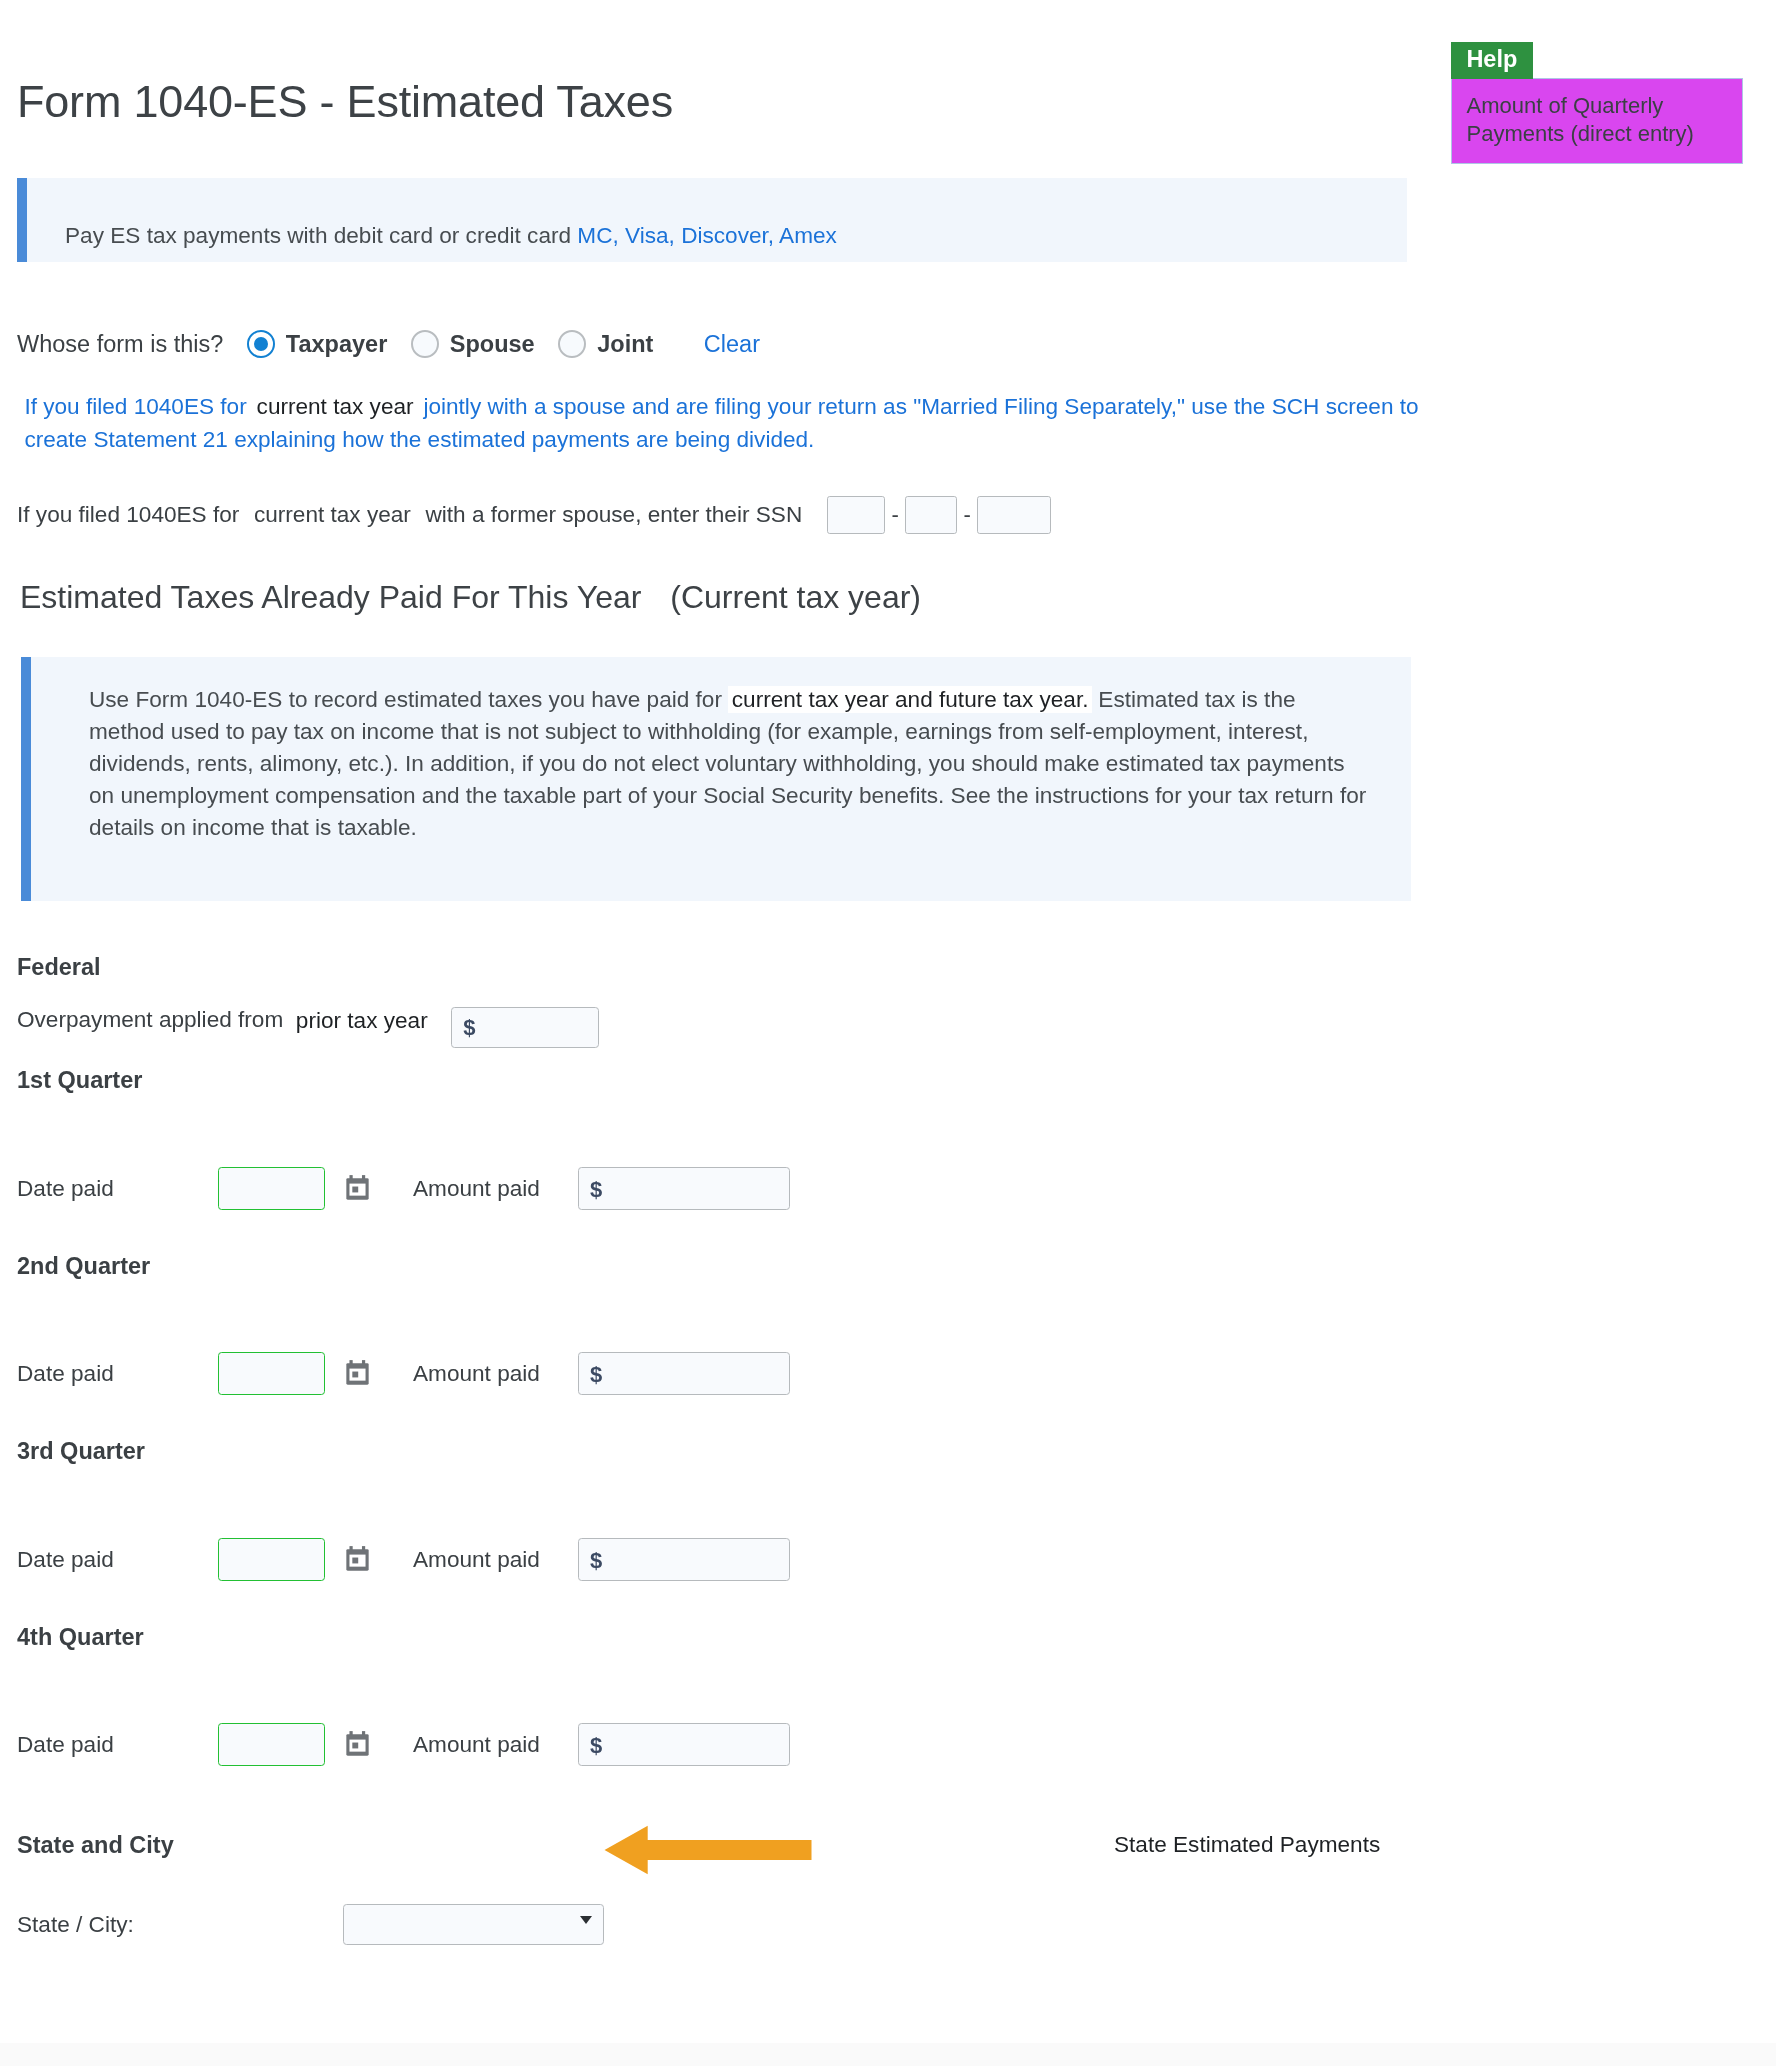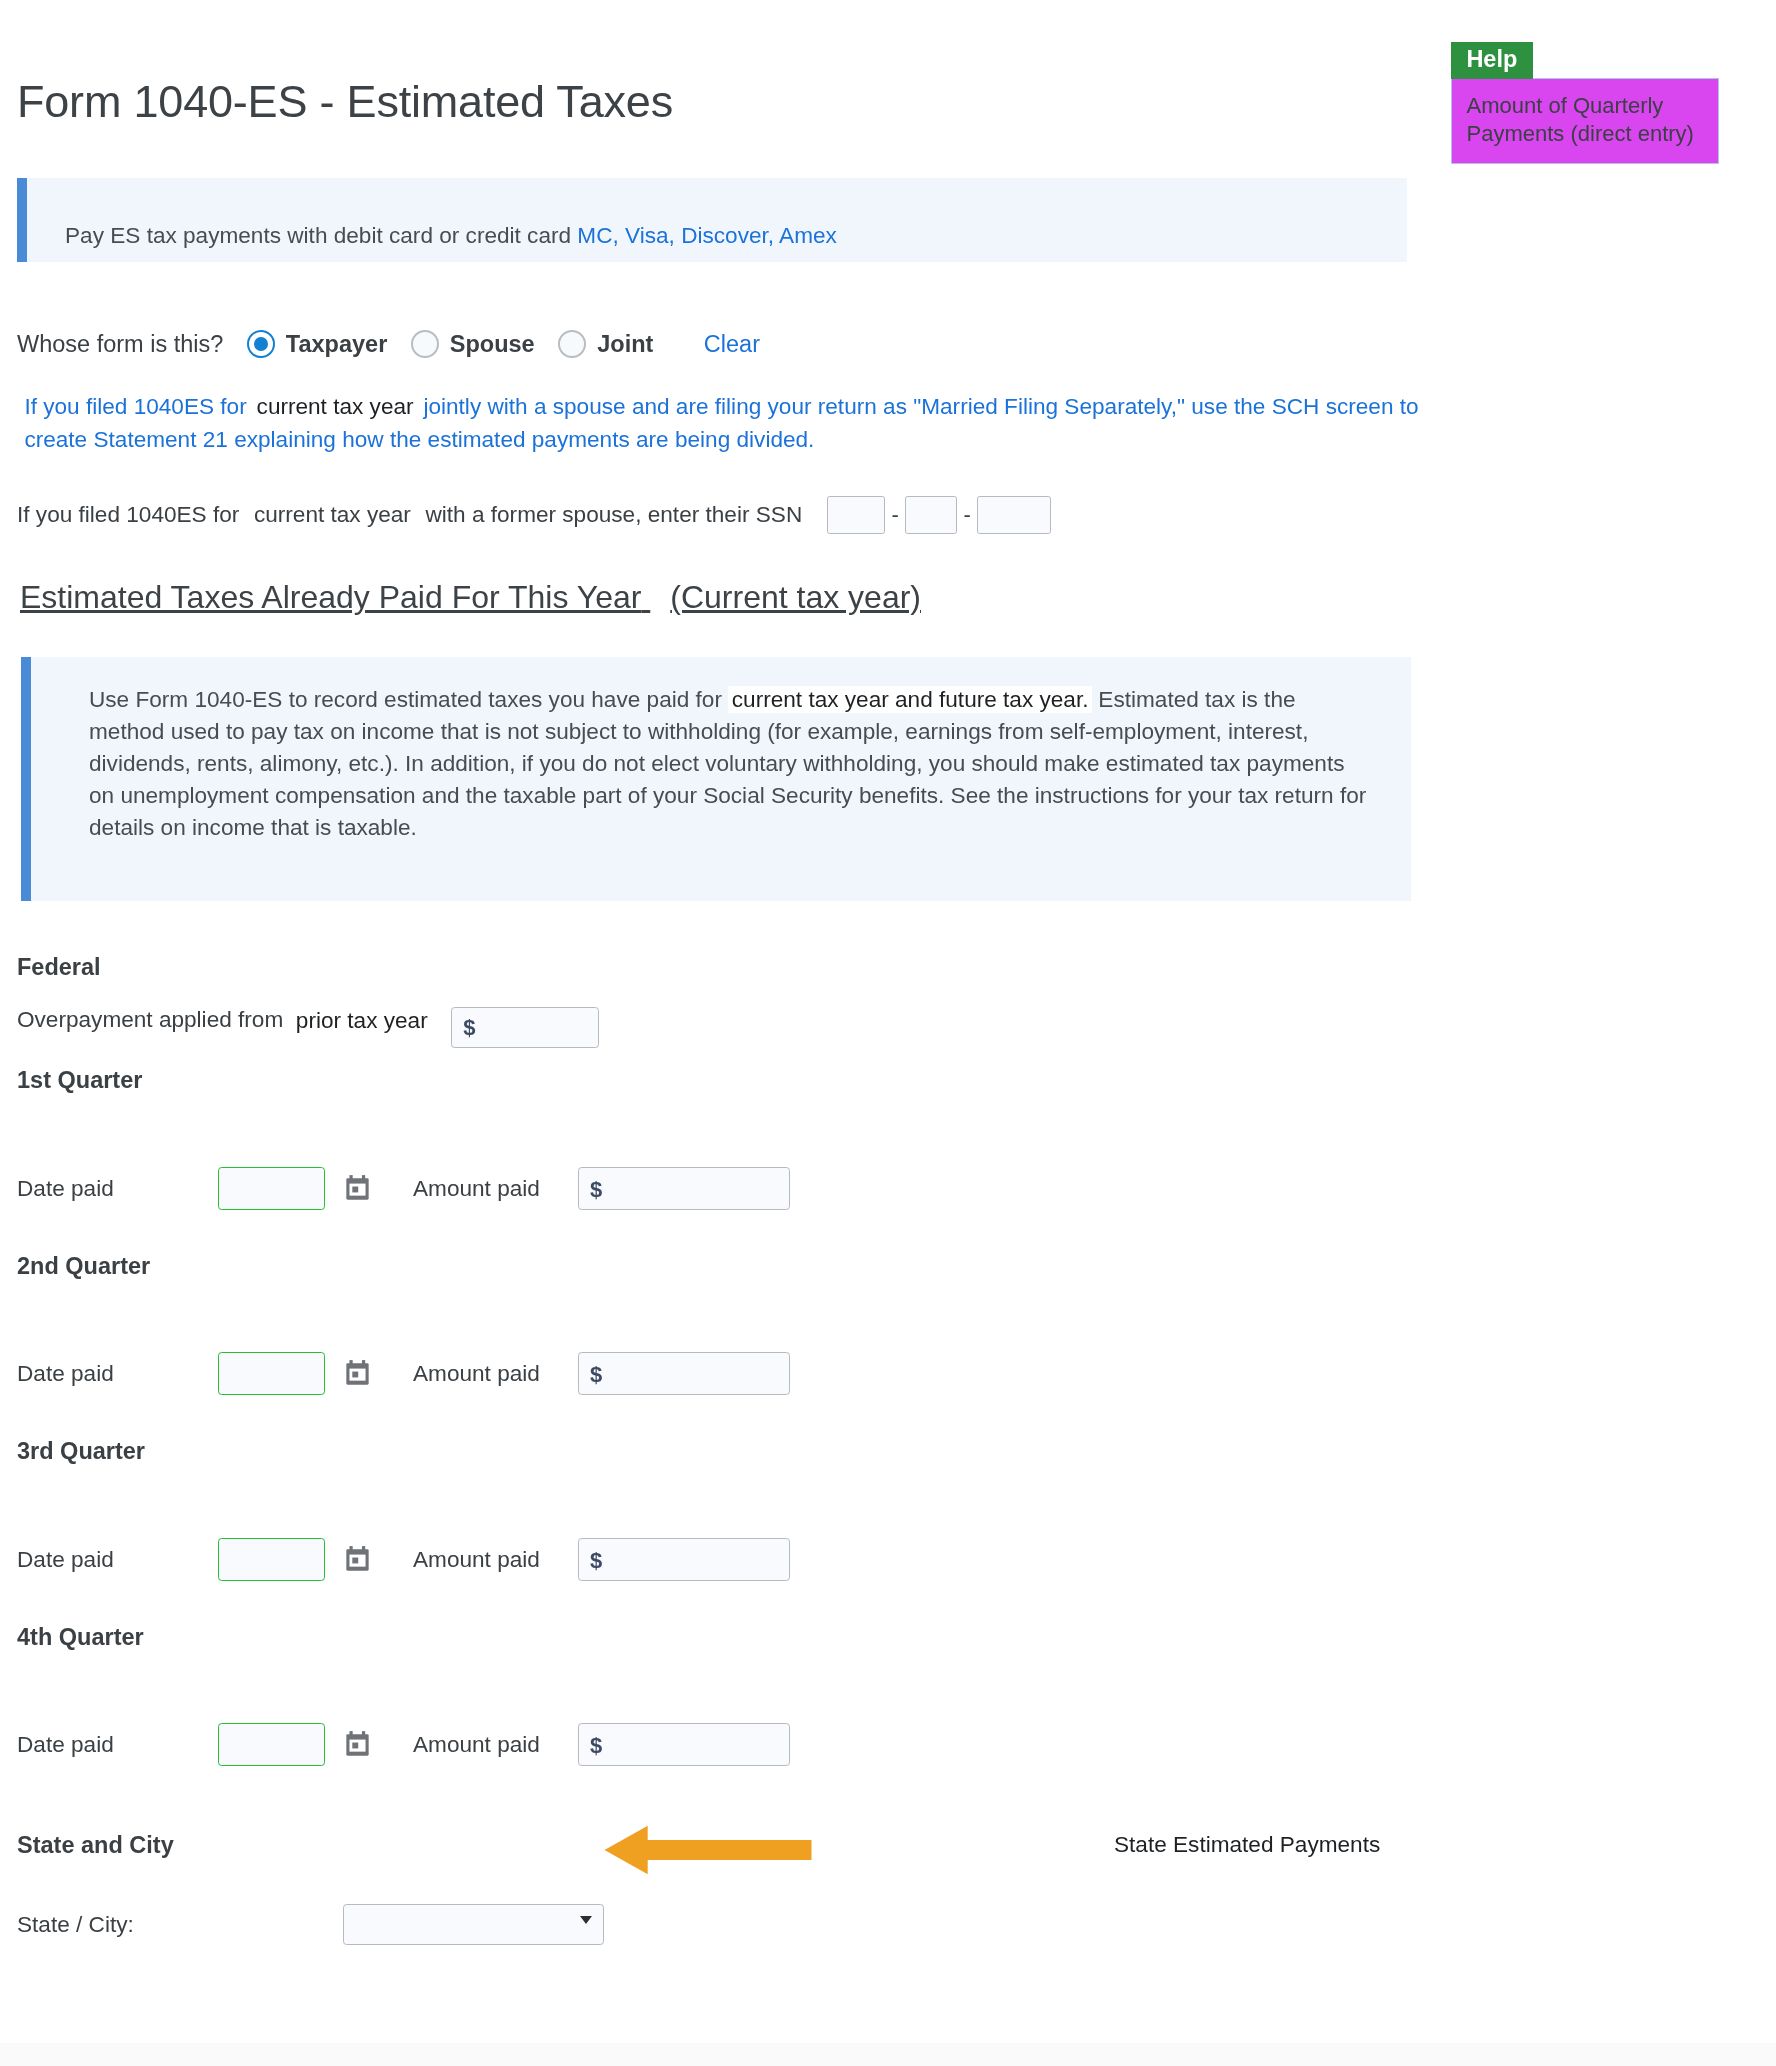--- a/index.html
+++ b/index.html
@@ -9,21 +9,21 @@
     background:#ffffff;
     font-family:"Liberation Sans", sans-serif;
     color:#3b4044;
     position:relative;
     overflow:hidden;
   }
 
   .page { position:relative; width:1777px; height:2066px; padding:0; }
 
   
-  .help-wrap { position:absolute; left:1451px; top:42px; width:268px; }
+  .help-wrap { position:absolute; left:1451px; top:42px; width:292px; }
   .help-badge {
     display:inline-block;
     background:#2e9140;
     color:#ffffff;
     font-size:23.5px;
     font-weight:600;
     padding:5.4px 15.4px 7.2px 15.4px;
     line-height:1.05;
   }
   .help-body {
@@ -98,21 +98,21 @@
     height:38px;
   }
   .ssn-1 { width:58px; }
   .ssn-2 { width:52px; }
   .ssn-3 { width:74px; }
   .dash { font-size:22px; color:#3b4044; margin:0 6.3px; }
 
   
   .sect-head {
     position:absolute; left:20px; top:579px;
-    font-size:32px; color:#3d4246; font-weight:400;text-decoration:underline;
+    font-size:32px; color:#3d4246; font-weight:400;
   }
   .sect-head .sub { margin-left:20px; }
 
   
   .group-title { position:absolute; left:17px; font-size:23.5px; font-weight:700; color:#3b4044; }
   #fed-title { top:954px; }
 
   .over-row { position:absolute; left:17px; top:1007px; display:flex; align-items:flex-start; }
   .over-row .lbl { font-size:22.6px; color:#3b4044; }
   .over-row .ctx-chip { font-size:22.6px; margin-left:9px; }

